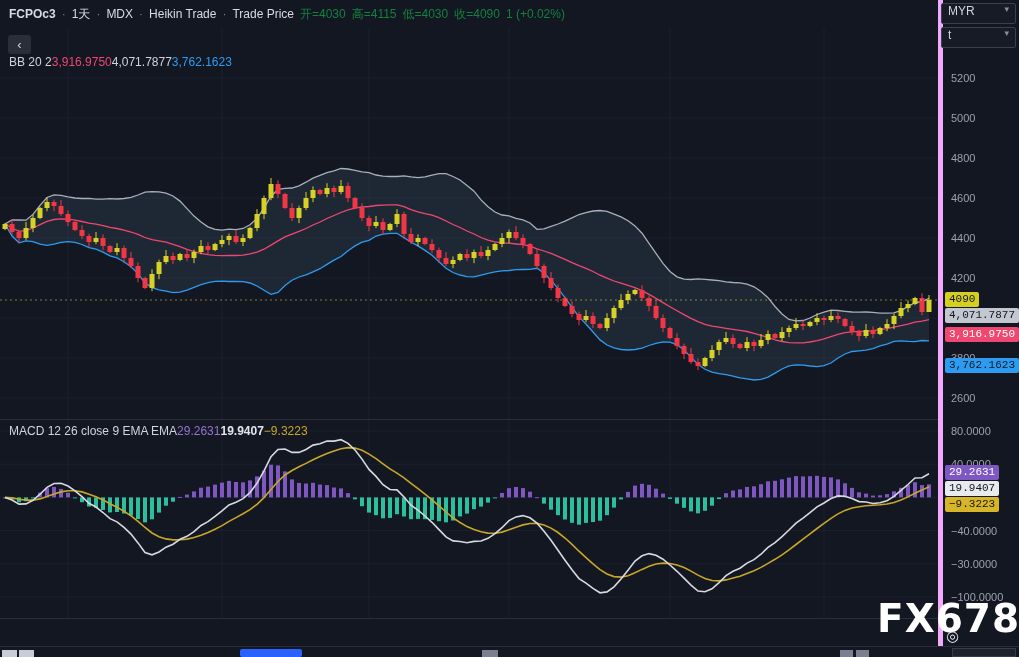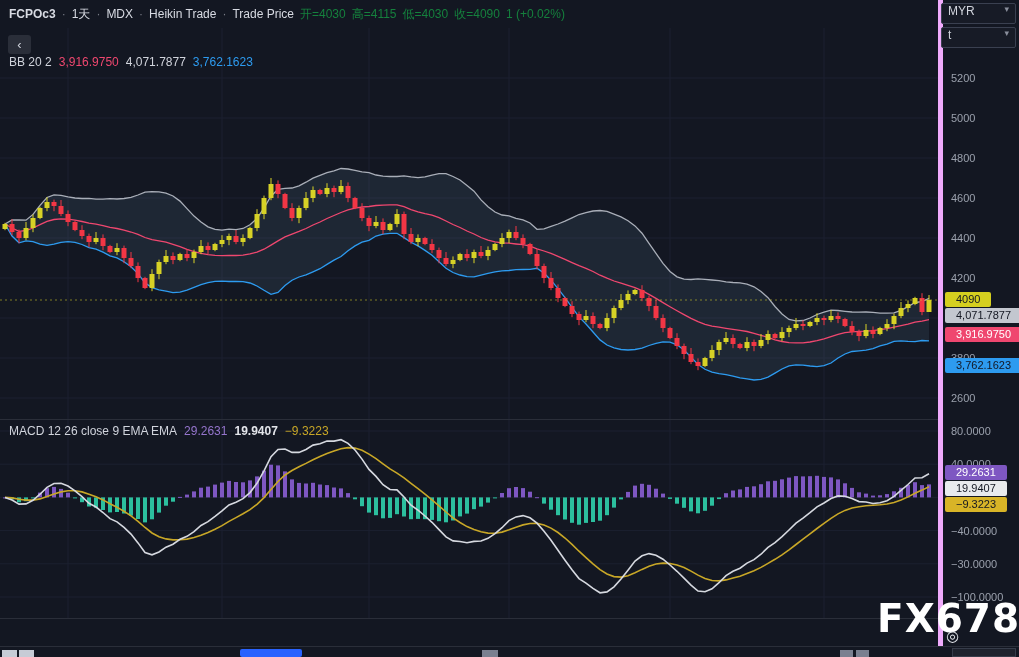--- a/index.html
+++ b/index.html
@@ -12,37 +12,37 @@
   .sep{color:#787b86;}
   .ohlc{color:#15803d;}
   .dd{position:absolute;left:941px;width:75px;height:21px;background:#171b26;border:1px solid #3a4050;
       border-radius:2px;display:flex;justify-content:space-between;padding:0 6px;
       font-size:12px;color:#d1d4dc;z-index:7;box-sizing:border-box;cursor:pointer;}
   .dd1{top:3px;}.dd2{top:27px;}
   .caret{color:#8a8f9c;font-size:9px;}
   .back{position:absolute;left:8px;top:35px;width:23px;height:19px;background:#2a2e39;border:none;
         border-radius:3px;color:#cfd3dc;font-size:13px;display:flex;align-items:center;
         justify-content:center;z-index:4;padding:0;cursor:pointer;}
-  .legend{position:absolute;left:9px;display:flex;gap:7px;font-size:12px;z-index:4;white-space:nowrap;}
+  .legend{position:absolute;left:9px;display:flex;gap:0;font-size:12px;z-index:4;white-space:nowrap;}
   .bb-legend{top:55px;}
   .macd-legend{top:424px;}
   .val-basis{color:#ef476f;}
   .val-upper{color:#d1d4dc;}
   .val-lower{color:#2d9bf0;}
   .val-hist{color:#9575cd;}
   .val-macd{color:#e3e5ea;font-weight:bold;}
   .val-sig{color:#c8a727;}
   svg{position:absolute;left:0;display:block;}
   #main-svg{top:28px;}
   #macd-svg{top:420px;}
   .axis-col{position:absolute;left:938px;top:0;width:81px;height:646px;border-left:5px solid #f0abfc;
             background:#131722;z-index:3;box-sizing:border-box;}
   .tick{position:absolute;left:8px;font-size:11px;color:#9ba1ad;height:14px;line-height:14px;}
-  .badge{position:absolute;left:2px;font-size:11px;height:15px;line-height:15px;padding:0 11px;
-         border-radius:2px;z-index:6;white-space:nowrap;}
+  .badge{position:absolute;left:2px;font-size:11px;height:15px;line-height:15px;padding:0 4px;
+         border-radius:2px;z-index:6;white-space:nowrap;font-family:Liberation Mono, monospace;}
   .sep-h{position:absolute;left:0;width:1019px;height:1px;background:#2a2e39;z-index:2;}
   #time-axis{position:absolute;left:0;top:619px;width:938px;height:27px;z-index:2;}
   .tlabel{position:absolute;top:8px;font-size:11px;color:#b2b5be;transform:translateX(-50%);}
   .watermark{position:absolute;left:877px;top:596px;font-size:39px;font-weight:bold;color:#ffffff;
              z-index:5;letter-spacing:1px;font-family:"DejaVu Sans",sans-serif;}
   .wm-circle{position:absolute;left:946px;top:627px;font-size:15px;color:#e4e7ec;z-index:5;}
   .chip{position:absolute;z-index:8;}
   .chip-a{left:2px;top:650px;width:15px;height:7px;background:#c7ccd6;}
   .chip-b{left:19px;top:650px;width:15px;height:7px;background:#c7ccd6;}
   .chip-blue{left:240px;top:649px;width:62px;height:8px;background:#2962ff;border-radius:2px;}

